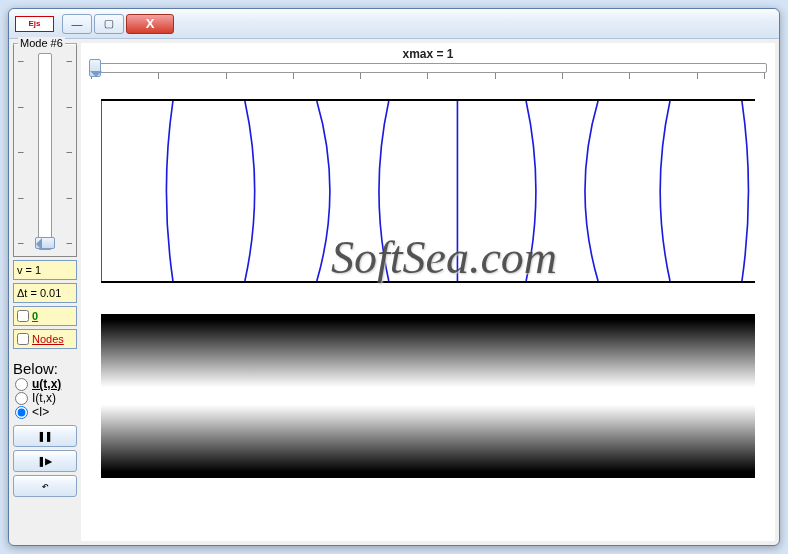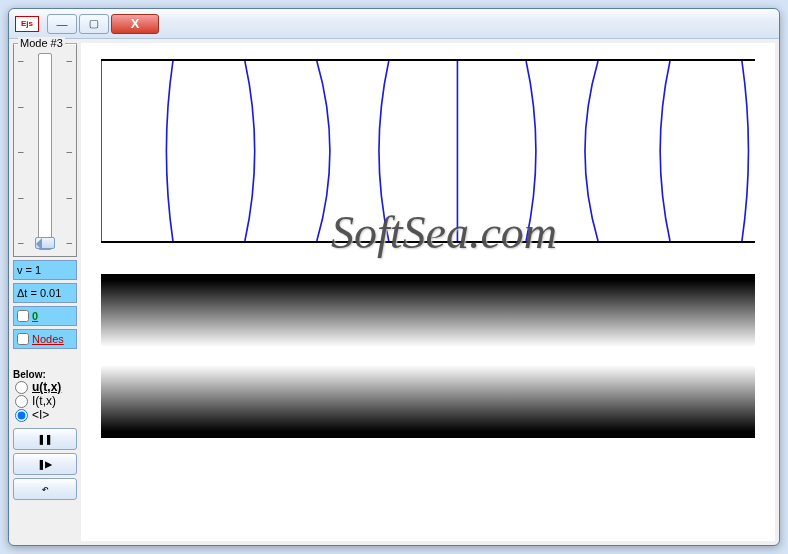--- a/index.html
+++ b/index.html
@@ -25,21 +25,21 @@
   .titlebar {
     height: 30px;
     background: linear-gradient(#fafdff, #e6eef9 40%, #d8e4f3);
     border-bottom: 1px solid #b0c4de;
     border-radius: 6px 6px 0 0;
     display: flex;
     align-items: center;
     padding: 0 4px 0 6px;
   }
   .app-icon {
-    width: 24px; height: 16px;
+    width: 39px; height: 16px;
     background: #fff;
     border: 1px solid #c00;
     font-size: 8px;
     font-weight: bold;
     color: #c00;
     display: flex;
     align-items: center;
     justify-content: center;
     margin-right: 6px;
   }
@@ -131,34 +131,34 @@
   }
   .ticks {
     display:flex;
     flex-direction:column;
     justify-content:space-between;
     font-size:10px;
     color:#555;
     padding:2px 0;
   }
   .ctrl-field {
-    background:#7dd3fc;
+    background:#fef9c3;
     border:1px solid #7a9cc6;
     padding:2px 3px;
     margin-top:3px;
     font-size:11px;
     height:20px;
     display:flex;
     align-items:center;
   }
   .chk { display:flex; align-items:center; gap:3px; }
   .chk input { margin:0; width:12px; height:12px; }
   .lbl-0 { color:#008000; font-weight:bold; text-decoration:underline; }
   .lbl-nodes { color:#c00000; font-weight:normal; text-decoration:underline; }
-  .section-label { margin-top:20px; font-size:10px; font-weight:bold; }
+  .section-label { margin-top:11px; font-size:15px; font-weight:normal; }
   .radio-row {
     display:flex; align-items:center; gap:4px;
     margin-top:0; padding-left:2px;
   }
   .radio-row input { margin:0; }
   .radio-row span.tu { text-decoration:underline; font-weight:bold; }
   .ctrl-buttons { display:flex; flex-direction:column; gap:3px; margin-top:6px; }
   .ctrl-btn {
     height:22px;
     background:linear-gradient(#fff,#eaf2fb 40%,#d8e6f5);
@@ -260,21 +260,21 @@
       <div class="win-btn">—</div>
       <div class="win-btn">▢</div>
       <div class="win-btn close">X</div>
     </div>
   </div>
 
   <div class="client">
 
     <div class="sidebar">
       <div class="mode-panel">
-        <div class="mode-title">Mode #3</div>
+        <div class="mode-title">Mode #6</div>
         <div class="mode-body">
           <div class="ticks">
             <div>–</div>
               <div>–</div>
               <div>–</div>
               <div>–</div>
               <div>–</div>
           </div>
           <div class="vslider-wrap">
             <div class="vslider">
@@ -325,20 +325,41 @@
         <div class="ctrl-btn">
           <span>❚▶</span>
         </div>
         <div class="ctrl-btn">
           <span>↶</span>
         </div>
       </div>
     </div>
 
     <div class="main">
+      <div class="top-slider-row">
+        <div class="xmax-label">xmax = 1</div>
+        <div class="hslider">
+          <div class="hslider-track">
+            <div class="hslider-thumb"></div>
+          </div>
+          <div class="hslider-ticks">
+            <span></span>
+              <span></span>
+              <span></span>
+              <span></span>
+              <span></span>
+            <span></span>
+              <span></span>
+              <span></span>
+              <span></span>
+              <span></span>
+              <span></span>
+          </div>
+        </div>
+      </div>
 
       <div class="plot-area">
         
         <svg class="wave-plot" viewBox="0 0 600 184" preserveAspectRatio="none">
           <g stroke="#1a1ae0" stroke-width="1.5" fill="none">
             <line x1="0" y1="0" x2="0" y2="184"></line>
             <path d="M 66 0 Q 54 92 66 184"></path>
             <path d="M 132 0 Q 150 92 132 184"></path>
             <path d="M 198 0 Q 222 92 198 184"></path>
             <path d="M 264 0 Q 246 92 264 184"></path>

